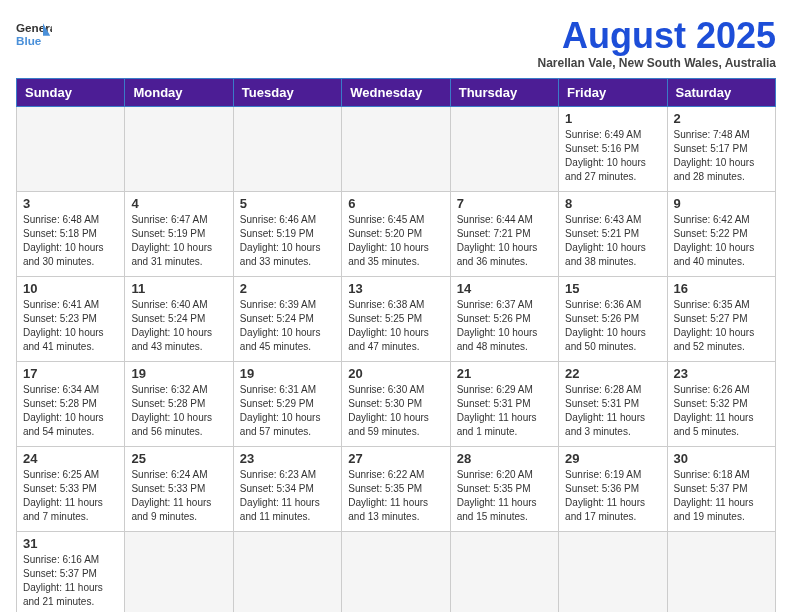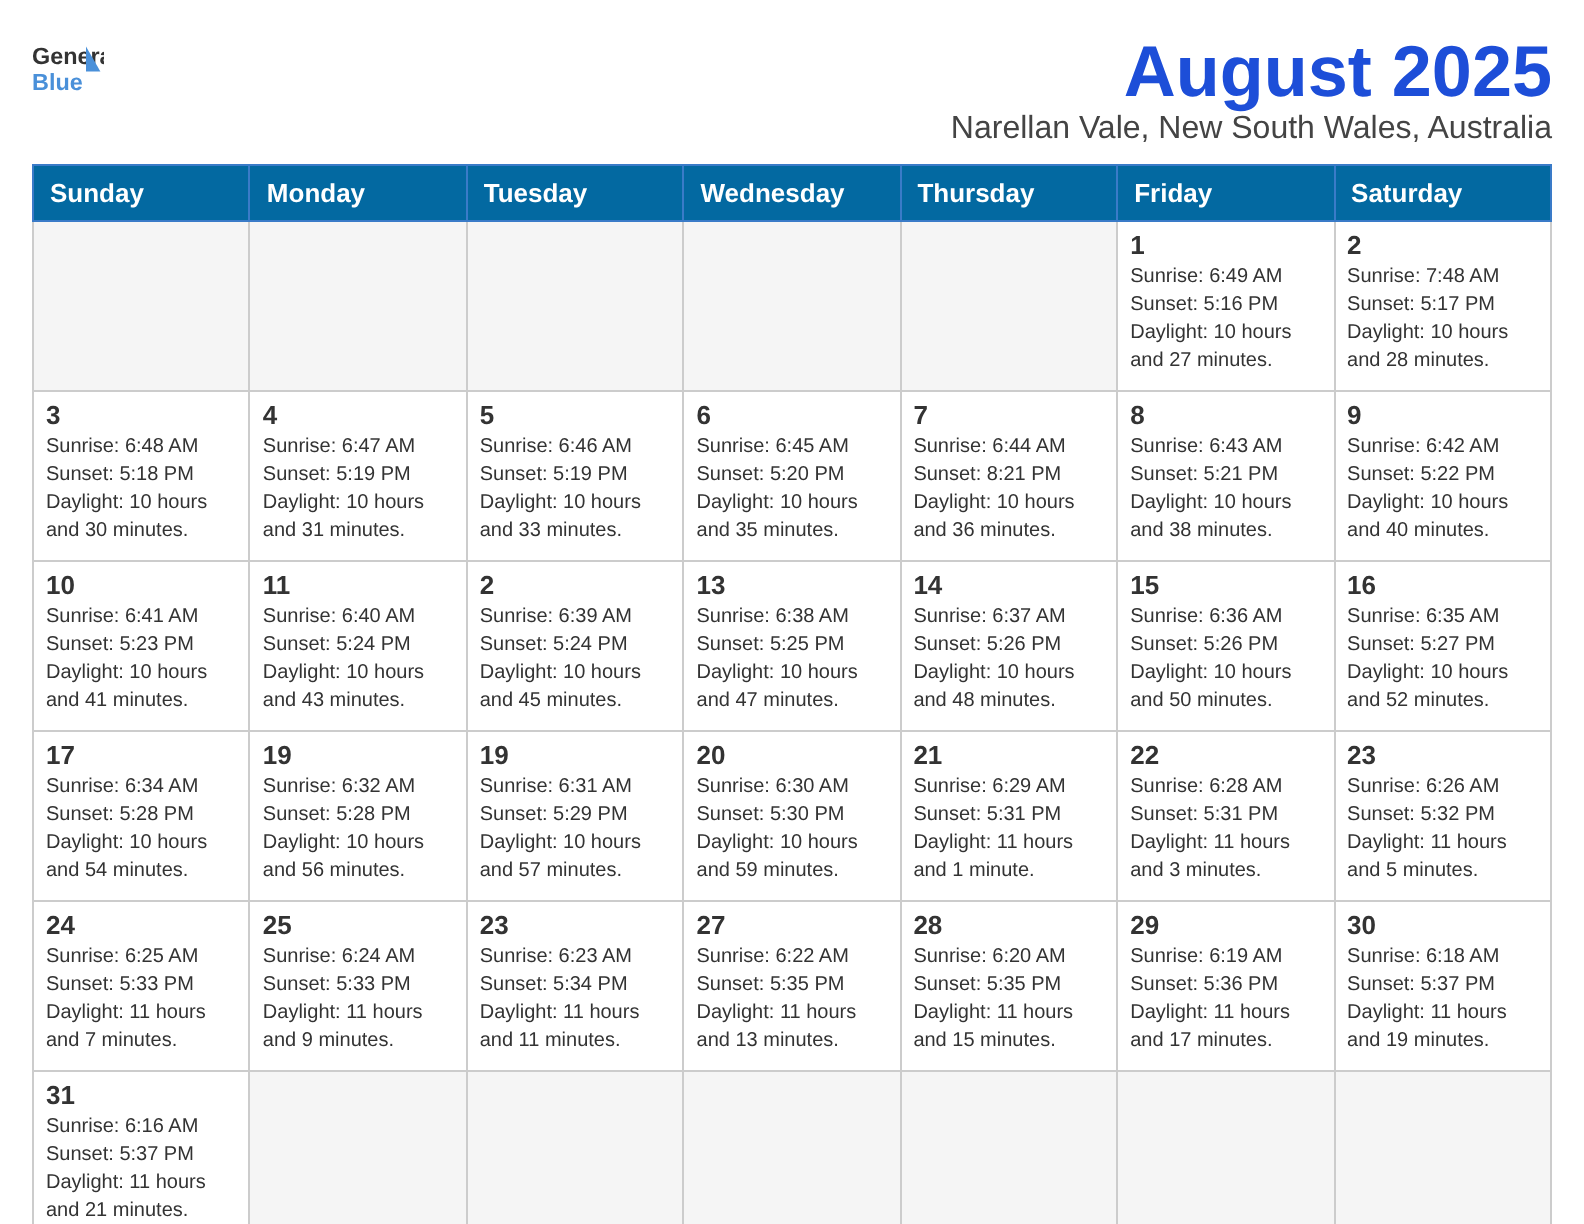--- a/index.html
+++ b/index.html
@@ -28,31 +28,31 @@
     .title-block {
       text-align: right;
     }
     .title-block h1 {
       font-size: 36px;
       font-weight: bold;
       color: #1d4ed8;
       line-height: 1.1;
     }
     .title-block h2 {
-      font-size: 16px;
-      font-weight: normal;
+      font-size: 12px;
+      font-weight: bold;
       color: #444;
     }
     .calendar {
       width: 100%;
       border-collapse: collapse;
       border: 1px solid #ccc;
     }
     .calendar th {
-      background: #0369a1;
+      background: #4c1d95;
       color: #fff;
       font-size: 13px;
       font-weight: bold;
       padding: 6px 8px;
       text-align: left;
       border: 1px solid #3a7bc8;
     }
     .calendar td {
       vertical-align: top;
       border: 1px solid #ccc;
@@ -157,21 +157,21 @@
         <td>
           <span class="day-number">6</span>
           <div class="day-info">Sunrise: 6:45 AM
 Sunset: 5:20 PM
 Daylight: 10 hours
 and 35 minutes.</div>
         </td>
         <td>
           <span class="day-number">7</span>
           <div class="day-info">Sunrise: 6:44 AM
-Sunset: 8:21 PM
+Sunset: 7:21 PM
 Daylight: 10 hours
 and 36 minutes.</div>
         </td>
         <td>
           <span class="day-number">8</span>
           <div class="day-info">Sunrise: 6:43 AM
 Sunset: 5:21 PM
 Daylight: 10 hours
 and 38 minutes.</div>
         </td>

